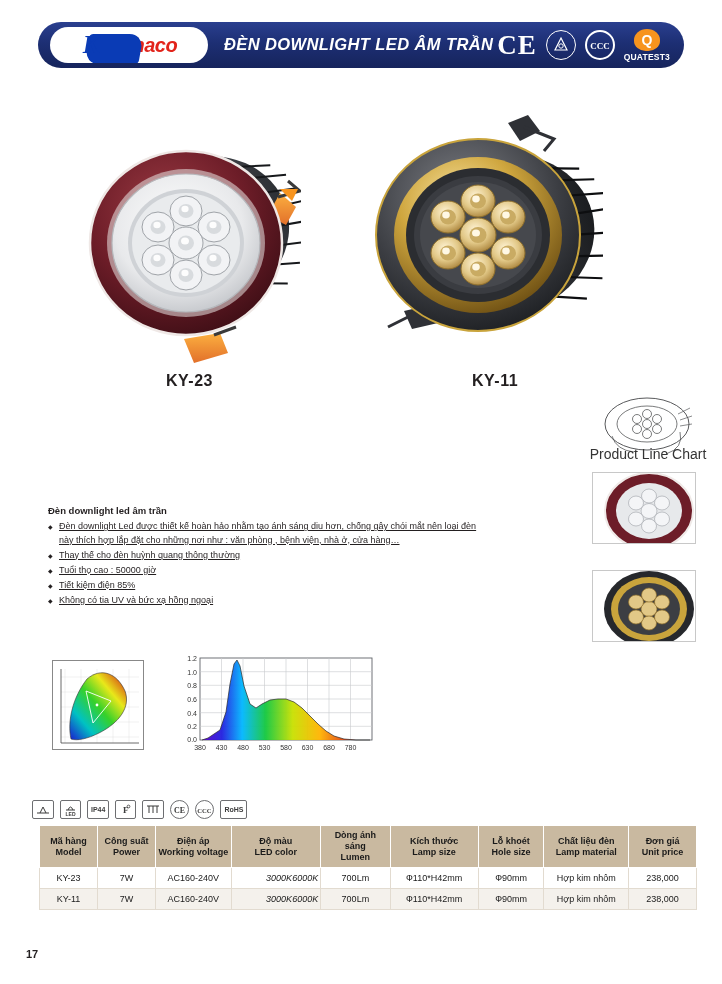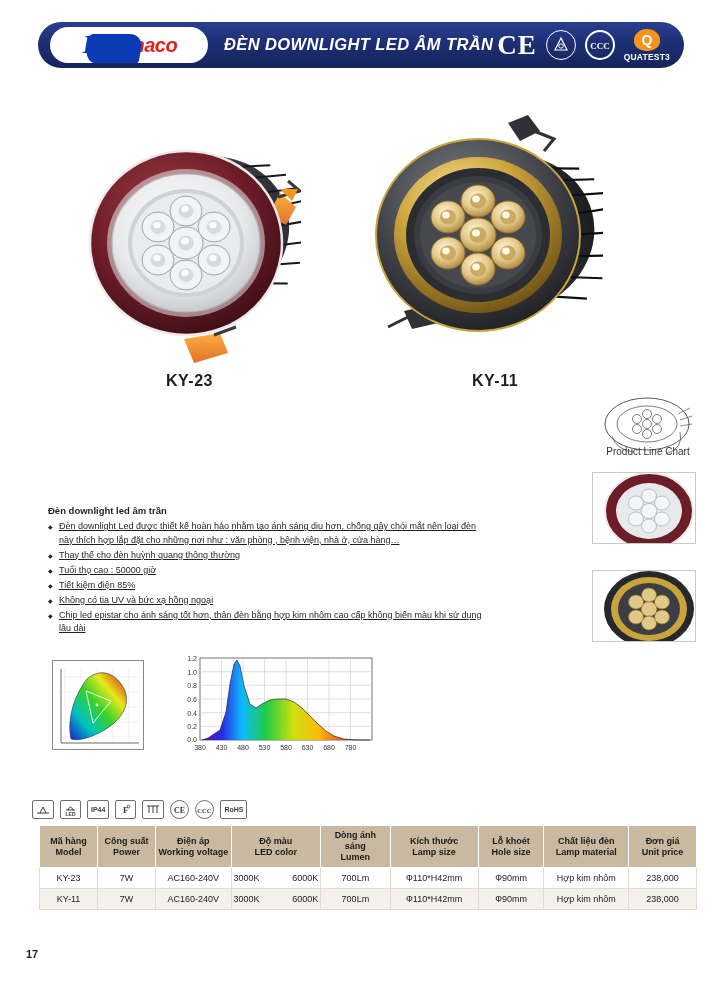--- a/index.html
+++ b/index.html
@@ -155,21 +155,21 @@
   .plc-wrap {
     position: absolute;
     left: 592px; top: 392px;
     width: 110px; height: 70px;
   }
   .plc-caption {
     position: absolute;
     left: 588px; top: 446px;
     width: 120px;
     text-align: center;
-    font-size: 10px;
+    font-size: 14px;
     color: #333;
   }
   .thumb {
     position: absolute;
     width: 104px; height: 72px;
     border: 1px solid #c8c8c8;
     background: #fdfdfd;
     overflow: hidden;
   }
   .thumb-1 { left: 592px; top: 472px; }
@@ -273,21 +273,22 @@
     border: 1px solid #e2dbd0;
     padding: 5px 2px;
     text-align: center;
     font-size: 9px;
     background: #ffffff;
     color: #1a1a1a;
   }
   .spec-table tr.alt td { background: #f4f1ec; }
   .dual-cell {
     display: flex;
-    justify-content: space-between;
+    justify-content: flex-end;
+    font-style: italic;
   }
 
   
   .page-num {
     position: absolute;
     left: 26px; top: 948px;
     font-size: 11px;
     font-weight: bold;
     color: #231f20;
   }
@@ -579,21 +580,20 @@
 </div>
 
 <div class="desc">
   <div class="desc-title">Đèn downlight led âm trần</div>
   <ul>
     <li>Đèn downlight Led được thiết kế hoàn hảo nhằm tạo ánh sáng dịu hơn, chống gây chói mắt nên loại đèn này thích hợp lắp đặt cho những nơi như : văn phòng , bệnh viện, nhà ở, cửa hàng…</li>
     <li>Thay thế cho đèn huỳnh quang thông thường</li>
     <li>Tuổi thọ cao : 50000 giờ</li>
     <li>Tiết kiệm điện 85%</li>
     <li>Không có tia UV và bức xạ hồng ngoại</li>
-    <li>Chip led epistar cho ánh sáng tốt hơn, thân đèn bằng hợp kim nhôm cao cấp không biến màu khi sử dụng lâu dài</li>
   </ul>
 </div>
 
 <div class="cie-box">
   <svg width="92" height="90" viewBox="0 0 92 90" aria-hidden="true">
     <rect width="92" height="90" fill="#ffffff"></rect>
     <defs>
       <linearGradient id="cieG" x1="0" y1="1" x2="1" y2="0">
         <stop offset="0%" stop-color="#1b1bd0"></stop>
         <stop offset="25%" stop-color="#00c2c2"></stop>

